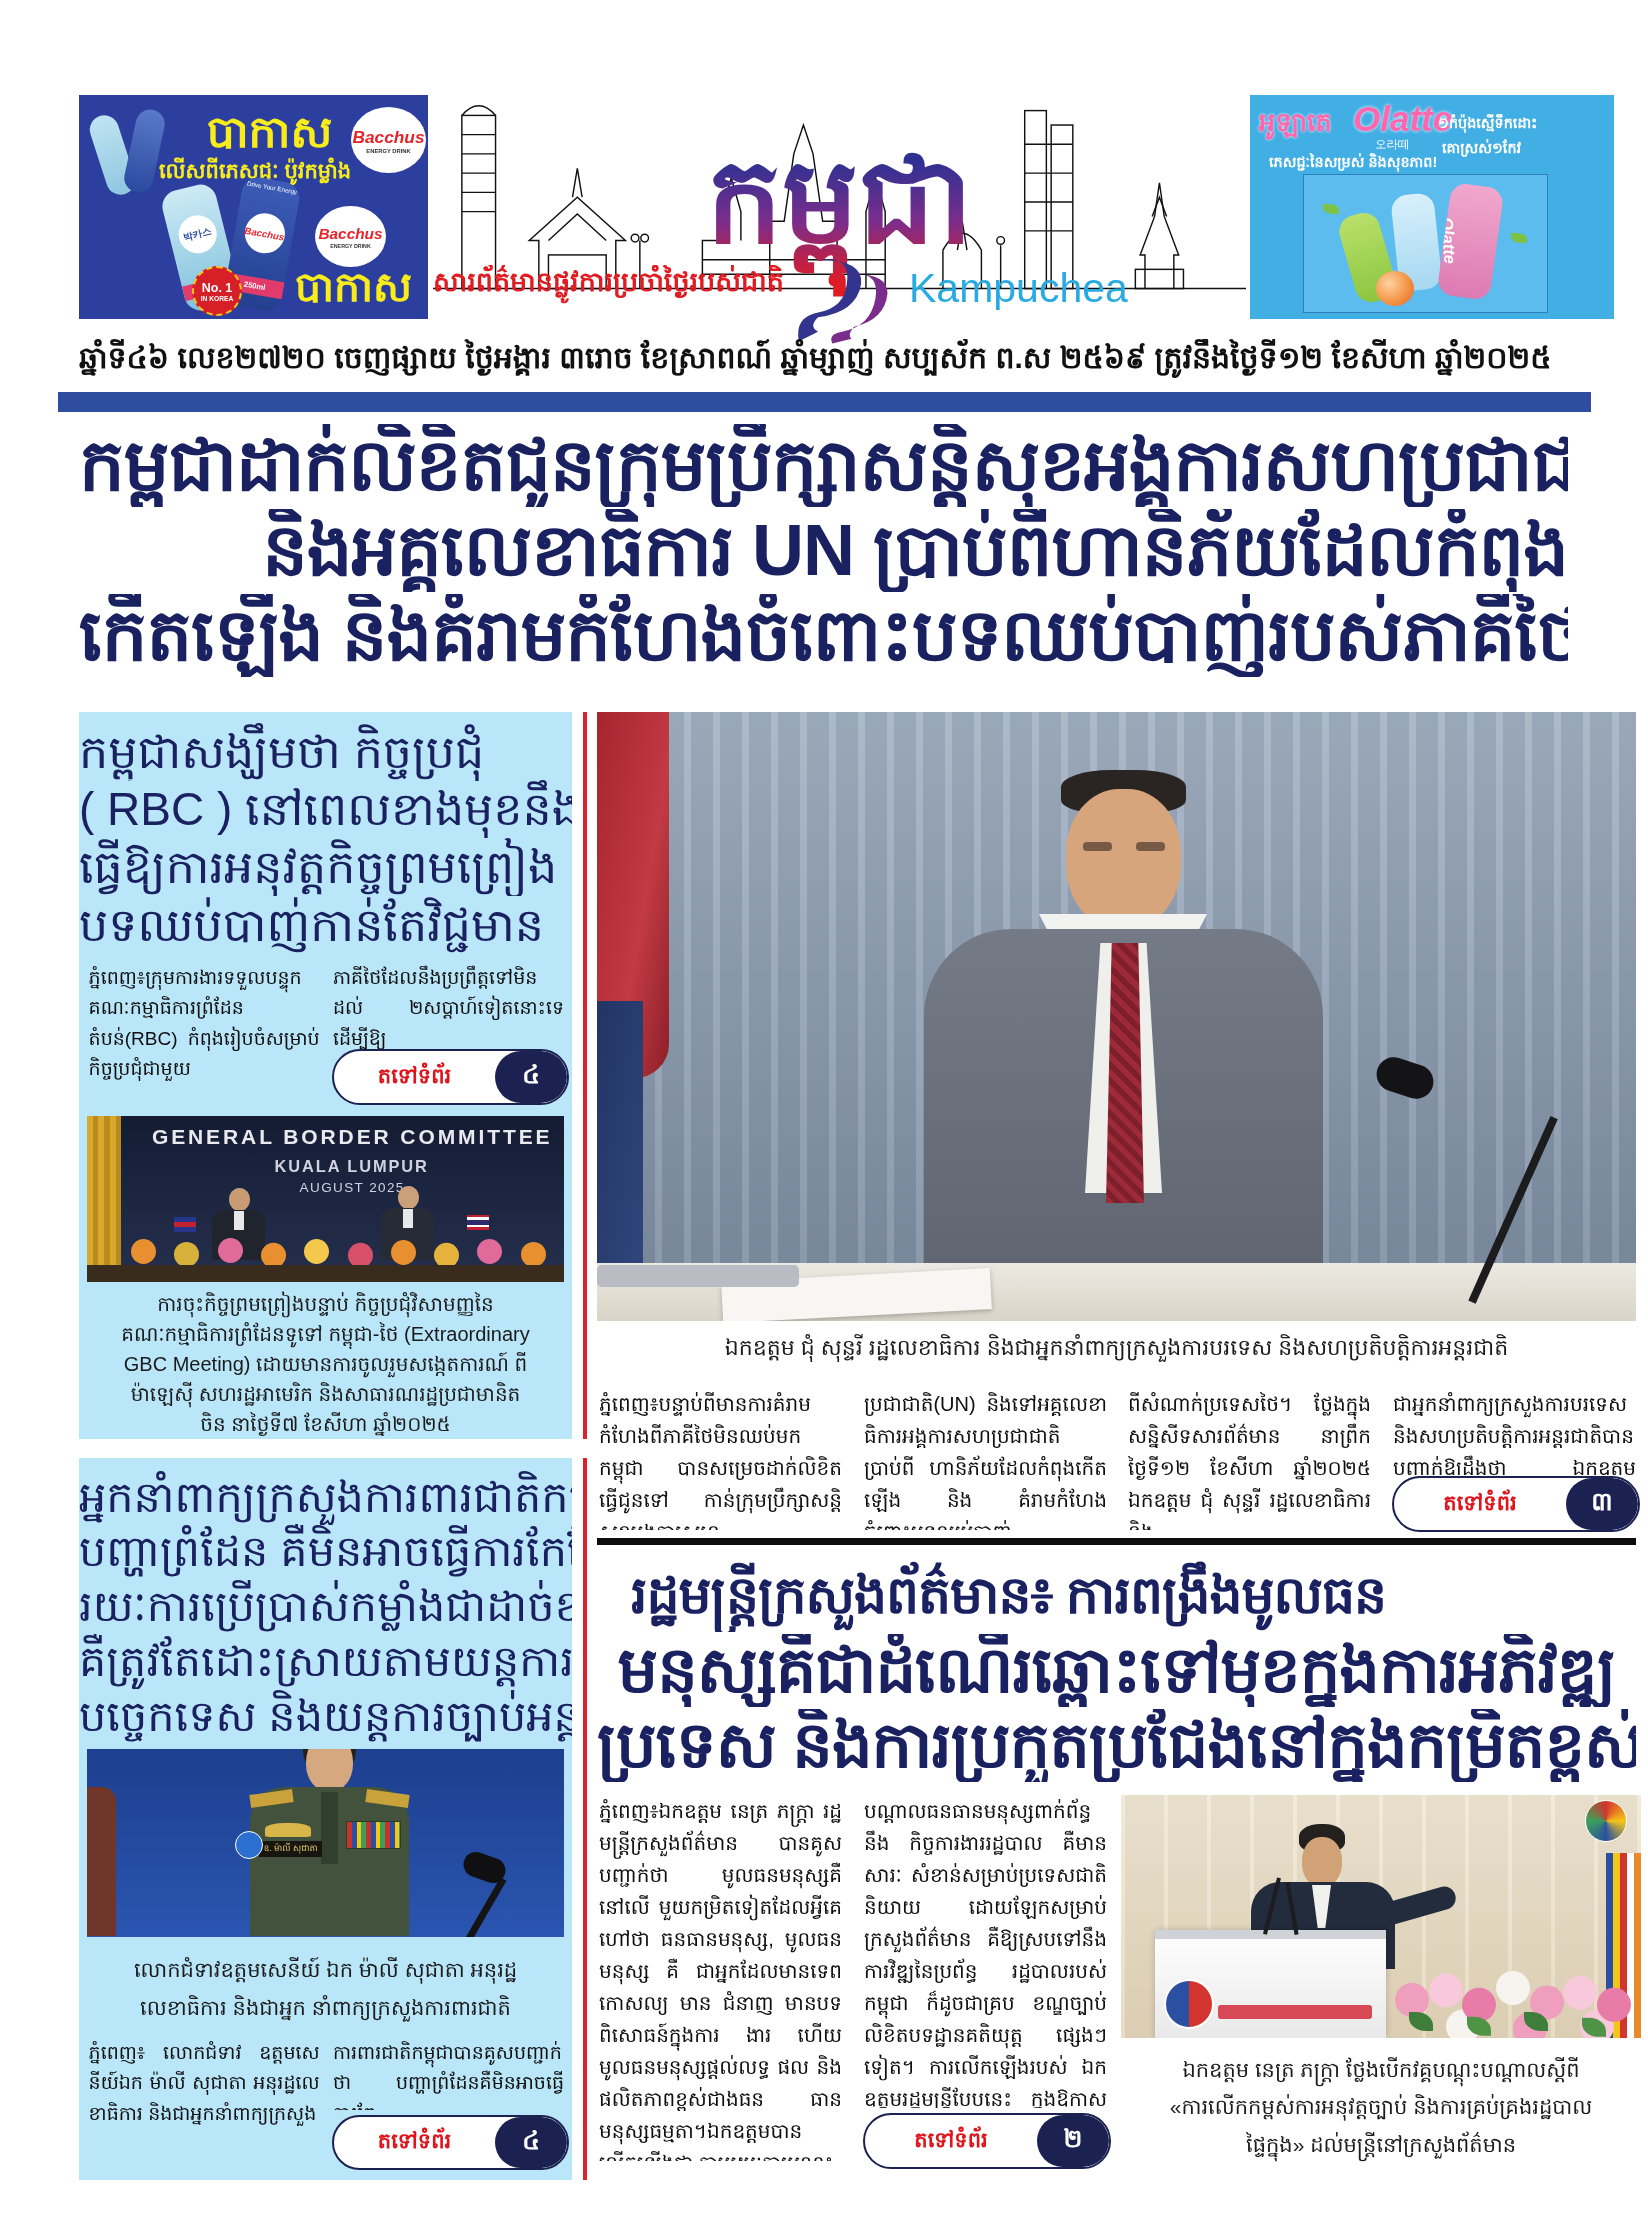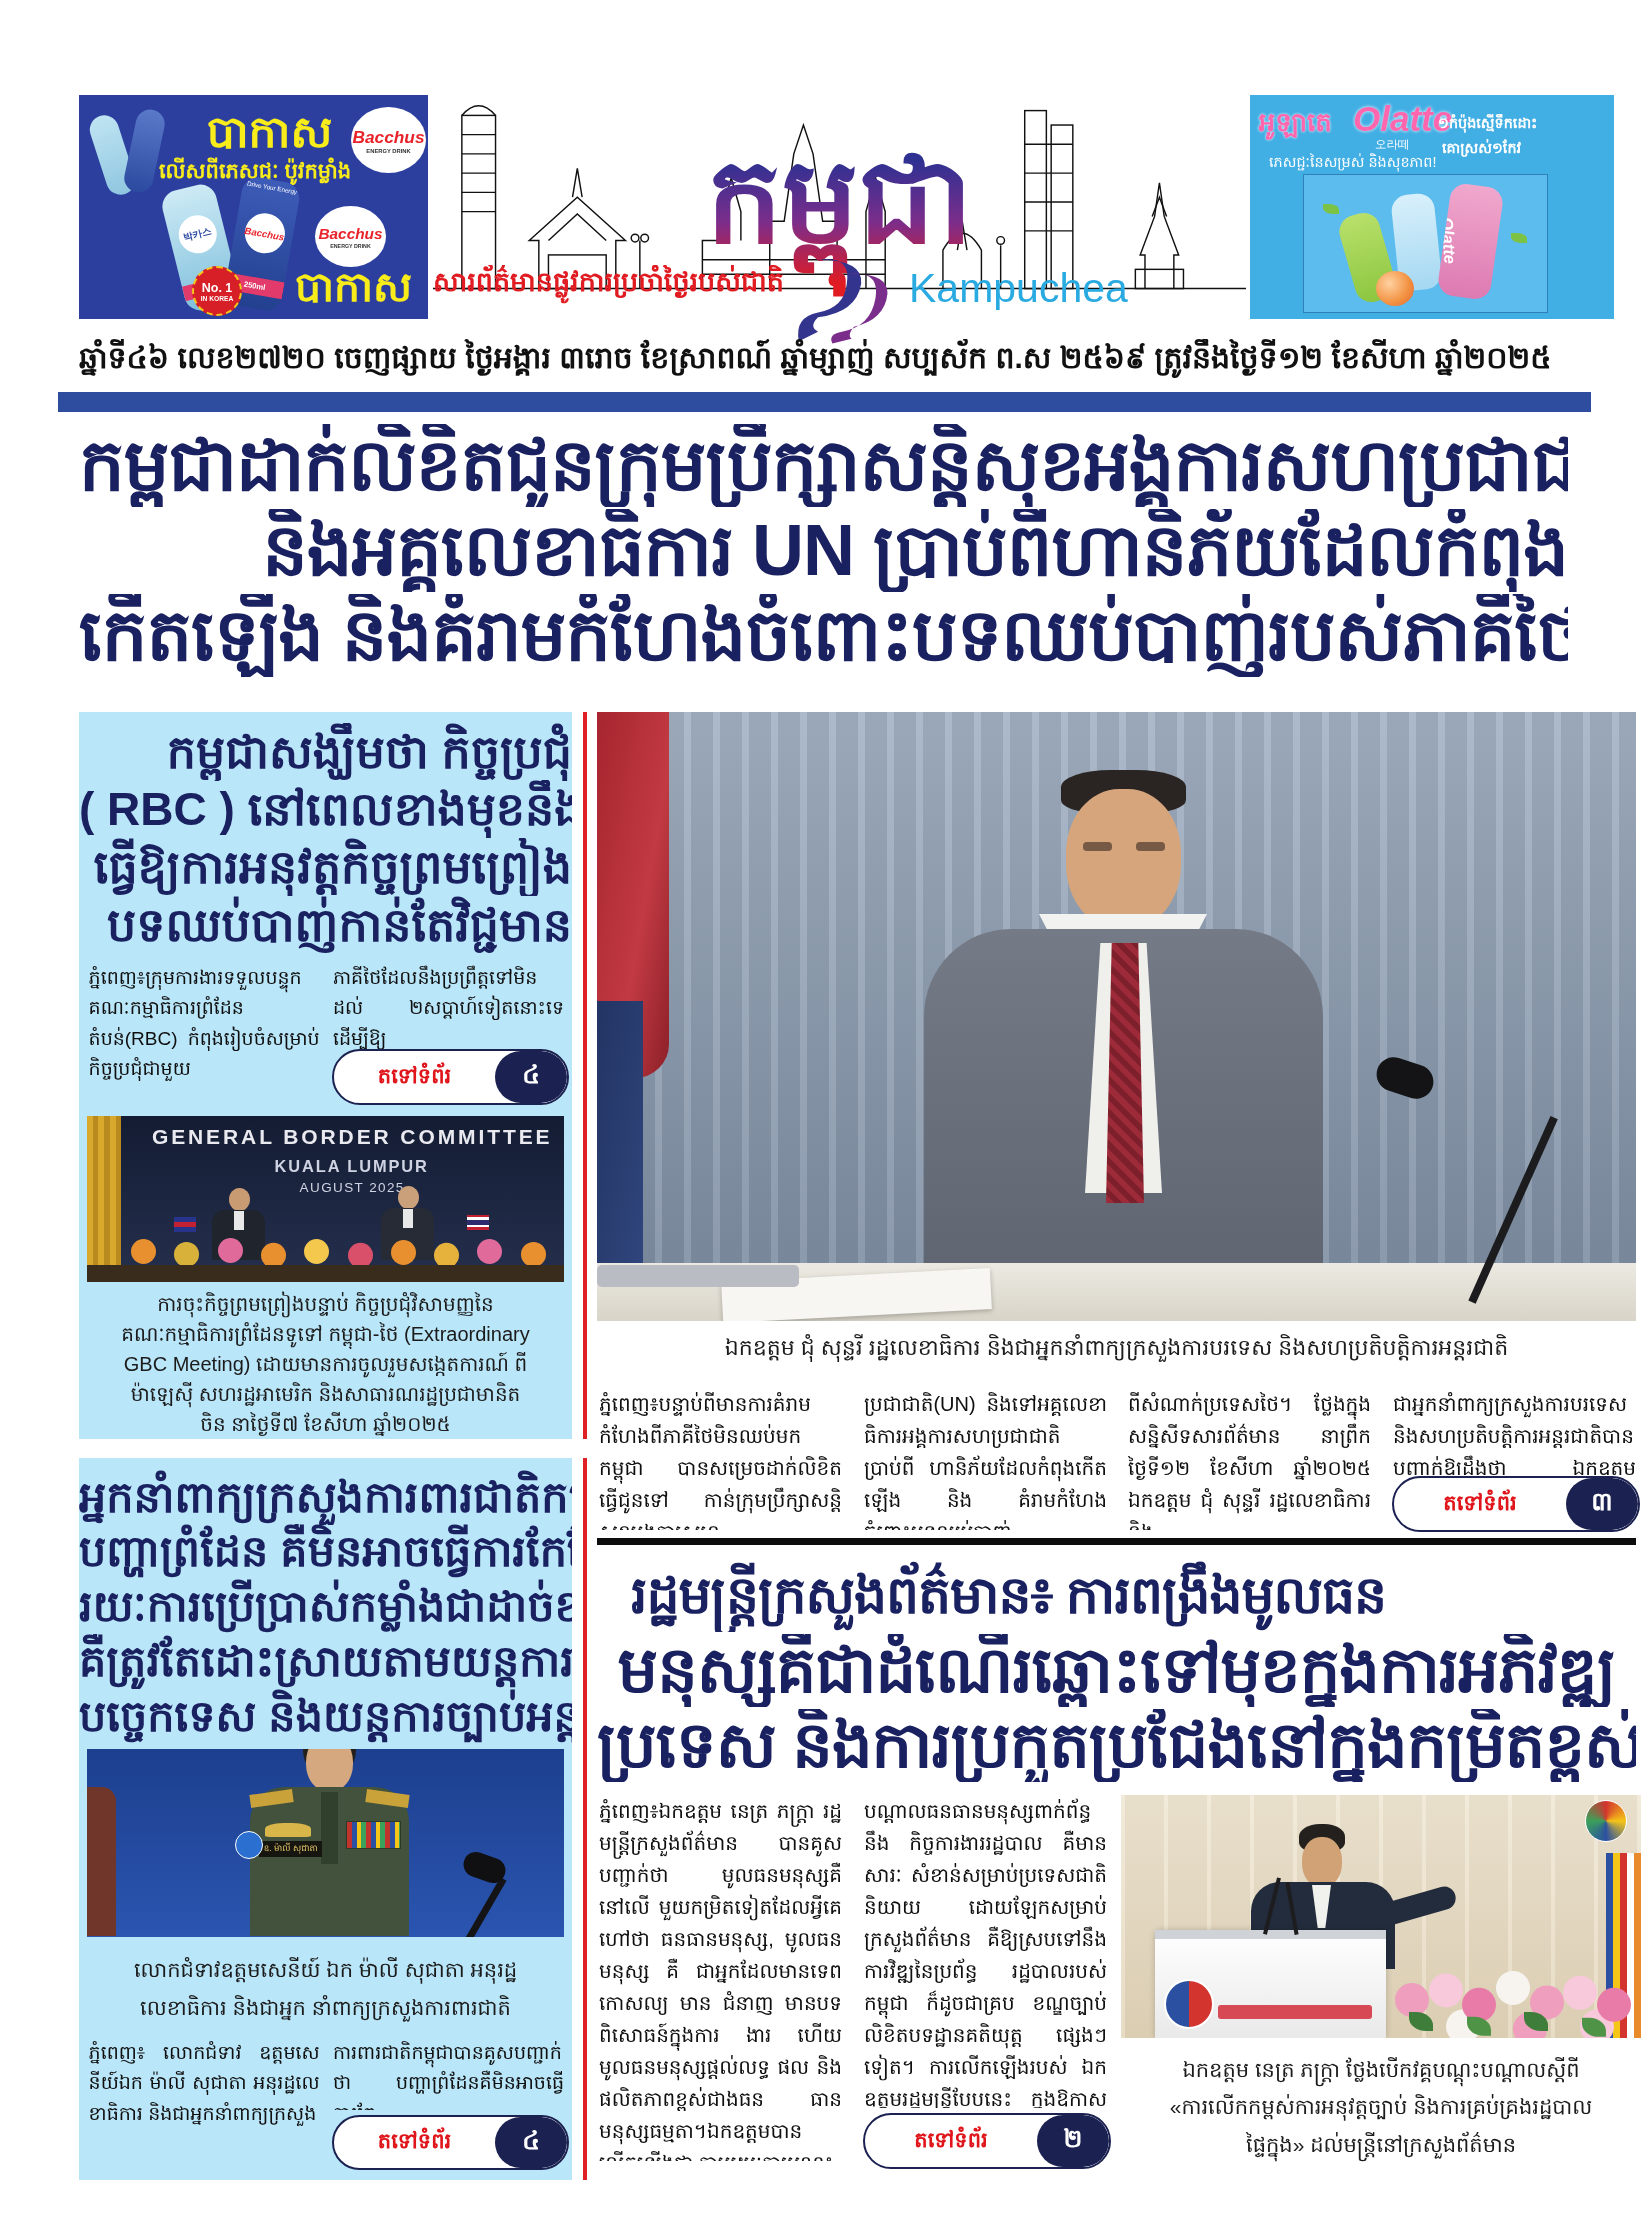--- a/index.html
+++ b/index.html
@@ -4,22 +4,22 @@
 <style>
   html,body{margin:0;padding:0;background:#ffffff;}
   body{width:1648px;height:2216px;position:relative;font-family:"Liberation Sans",sans-serif;overflow:hidden;}
   .abs{position:absolute;}
   .clip{overflow:hidden;}
   .nowrap{white-space:nowrap;}
   
   .ink{color:#1a2160;font-weight:bold;}
   .hl-line{position:absolute;left:79px;width:1489px;text-align:center;white-space:nowrap;overflow:hidden;
            color:#1a2160;font-weight:bold;letter-spacing:-1px;}
-  .subhl{position:absolute;left:0;width:100%;text-align:right;white-space:nowrap;overflow:hidden;
-         color:#1a2160;font-weight:bold;}
+  .subhl{position:absolute;left:0;width:100%;text-align:left;white-space:nowrap;overflow:hidden;
+         color:#1a2160;font-weight:normal;}
   .story-box{position:absolute;left:79px;width:493px;background:#bae6f9;}
   .body-col{position:absolute;font-size:19px;line-height:1.6;color:#0f0f0f;text-align:justify;overflow:hidden;}
   .caption{position:absolute;text-align:center;color:#1b1b1b;font-size:20px;line-height:30px;overflow:hidden;white-space:nowrap;}
   .pill{position:absolute;background:#ffffff;border:2.9px solid #1b2150;border-radius:34px;display:flex;align-items:center;overflow:hidden;}
   .pill-label{flex:1;text-align:center;color:#e0151b;font-weight:bold;font-size:21px;white-space:nowrap;overflow:hidden;}
   .pill-num{width:72px;align-self:stretch;background:#1b2150;border-radius:29px;color:#ffffff;
             display:flex;align-items:center;justify-content:center;font-size:25px;font-weight:bold;}
   .photo{position:absolute;overflow:hidden;}
   .vrule-red{position:absolute;width:4.3px;background:#df2027;}
   .hrule-black{position:absolute;height:6.7px;background:#0d0d0d;}
@@ -126,21 +126,21 @@
     <path d="M120 40 Q190 30 180 90 Q170 150 110 160 Q80 165 90 185 L130 175 Q120 168 135 150 Q200 135 205 80 Q205 35 120 40Z" fill="#7b2d8b"></path>
   </svg>
   <div class="abs nowrap clip" style="left:0px;top:169px;width:351px;font-size:27px;font-weight:bold;color:#e01b22;">សារព័ត៌មានផ្លូវការប្រចាំថ្ងៃរបស់ជាតិ</div>
   <div class="abs nowrap clip" style="left:476px;top:169px;width:231px;font-size:41px;color:#29abe2;">Kampuchea</div>
 </div>
 
 <div class="abs clip" style="left:1250px;top:95px;width:364px;height:224px;background:#41aee4;">
   <div class="abs nowrap" style="left:8.7px;top:10.6px;font-size:26px;font-weight:bold;color:#ff66ad;text-shadow:0 0 2.9px #ffffff;">អូឡាតេ</div>
   <div class="abs nowrap" style="left:103px;top:3.8px;font-size:35px;font-style:italic;font-weight:bold;color:#ff66ad;text-shadow:0 0 3.8px #ffffff;">Olatte</div>
   <div class="abs nowrap" style="left:125px;top:42px;font-size:11.5px;color:#ffffff;">오라떼</div>
-  <div class="abs nowrap clip" style="left:19px;top:58px;width:173px;font-size:14.4px;font-weight:normal;color:#ffffff;">ភេសជ្ជៈនៃសម្រស់ និងសុខភាព!</div>
+  <div class="abs nowrap clip" style="left:19px;top:58px;width:173px;font-size:14.4px;font-weight:bold;color:#ffffff;">ភេសជ្ជៈនៃសម្រស់ និងសុខភាព!</div>
   <div class="abs nowrap" style="left:188px;top:19px;width:111px;font-size:14.4px;font-weight:bold;color:#ffffff;overflow:hidden;">១កំប៉ុងស្មើទឹកដោះ</div>
   <div class="abs nowrap" style="left:192px;top:44px;width:106px;font-size:14.4px;font-weight:bold;color:#ffffff;overflow:hidden;">គោស្រស់១កែវ</div>
 
   <div class="abs" style="left:53px;top:79px;width:243px;height:137px;background:#5cbcee;border:1.4px solid #2f7fb8;">
     <div class="can" style="left:43px;top:38px;width:41px;height:89px;background:linear-gradient(#b8e06a,#8cc63f);transform:rotate(-16deg);"></div>
     <div class="can" style="left:91px;top:19px;width:43px;height:96px;background:linear-gradient(#d8f0fb,#a5d8f2);transform:rotate(-6deg);"></div>
     <div class="can" style="left:140px;top:9.6px;width:53px;height:113px;background:linear-gradient(#f0a8cd,#dd7ab2);transform:rotate(8deg);">
       <div class="abs nowrap" style="left:8.7px;top:34px;font-size:16.4px;color:#ffffff;font-style:italic;font-weight:bold;transform:rotate(78deg);transform-origin:left top;">Olatte</div>
     </div>
     <div class="flower" style="left:72px;top:96px;width:38px;height:35px;background:radial-gradient(circle at 35% 35%,#ffd2a1,#f2903f 60%,#e0633a);"></div>

